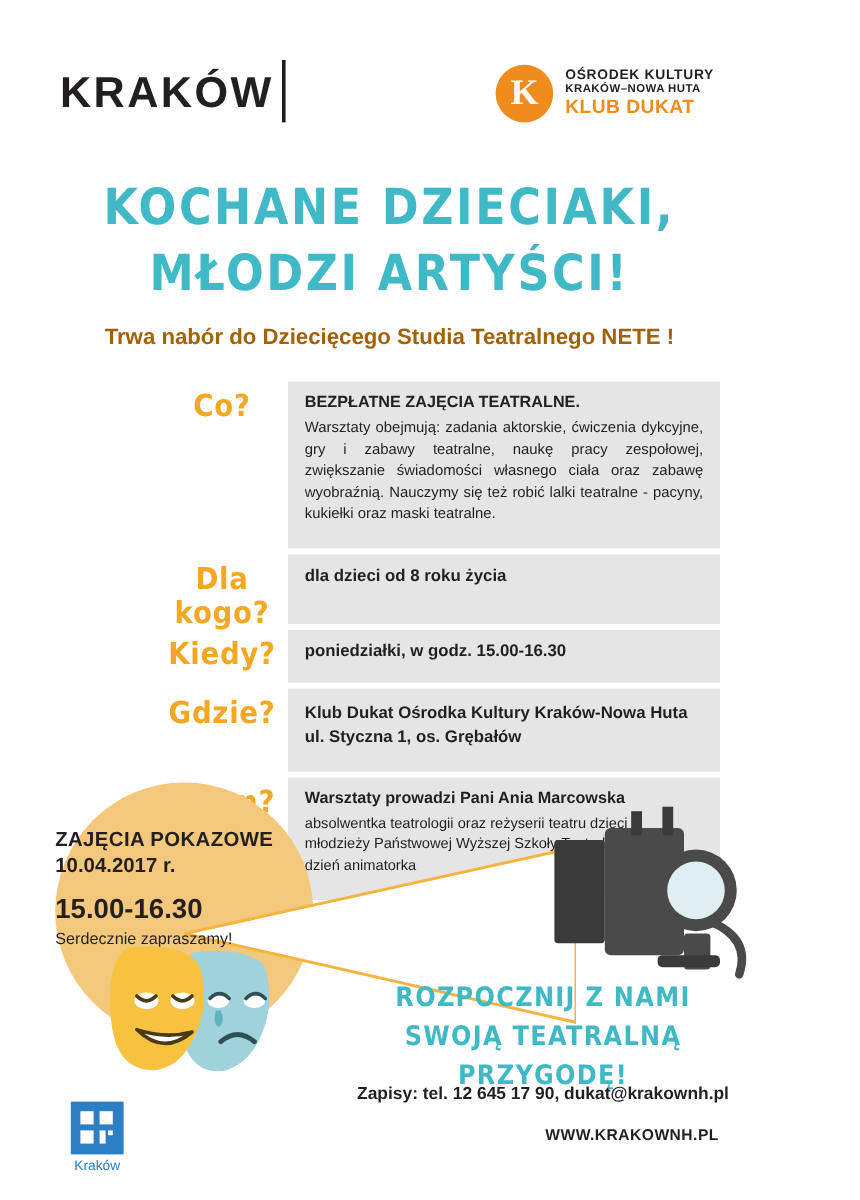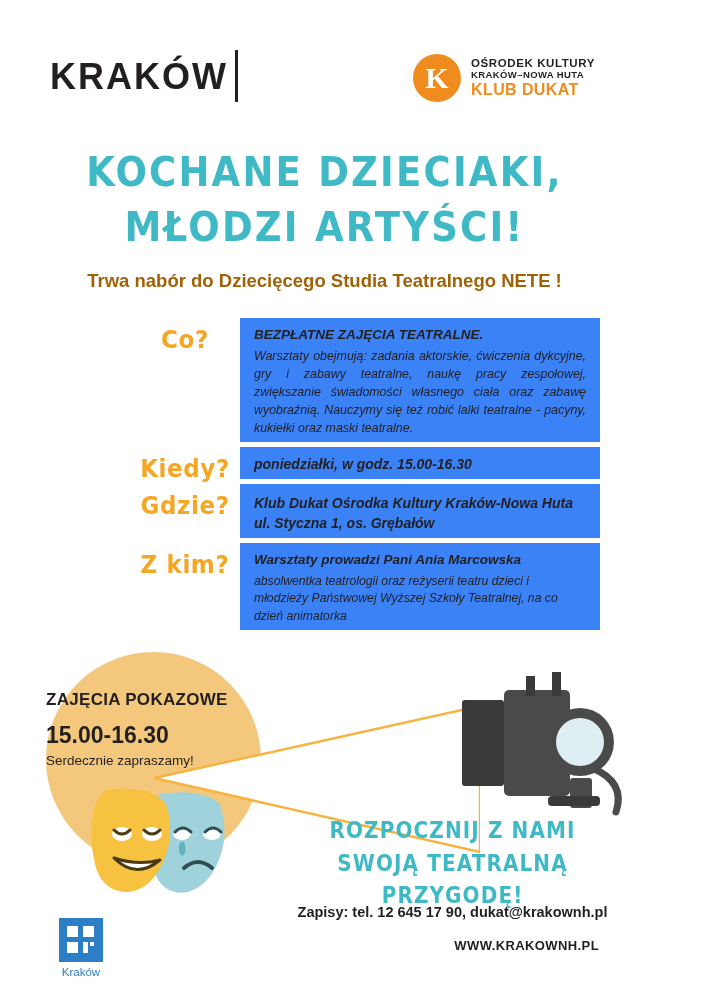--- a/index.html
+++ b/index.html
@@ -68,24 +68,23 @@
     font-weight:bold;
     font-size:23px;
     letter-spacing:.6px;
     text-align:center;
     padding-top:6px;
     transform:scaleY(1.1);
     transform-origin:top center;
   }
   .a{
     flex:1 1 auto;
-    background:#3b82f6;
-    padding:9px 14px 4px 14px;
+    background:#e5e5e5;
+    padding:9px 14px 19px 14px;
     box-sizing:border-box;
-    font-style:italic;
   }
   .a.tall{min-height:120px;}
   .a .b{font-size:13.5px;font-weight:bold;color:#231f20;margin-bottom:6px;}
   .a .p{font-size:12.4px;line-height:1.45;text-align:justify;color:#231f20;}
   .a .one{font-size:14px;font-weight:bold;color:#231f20;}
   .a .l2{font-size:14px;font-weight:bold;color:#231f20;line-height:1.45;}
   .a .small{font-size:12.2px;line-height:1.45;color:#231f20;margin-top:5px;}
 
   
   .circle{
@@ -163,20 +162,26 @@
   <div class="info">
 
     <div class="row">
       <div class="q">Co?</div>
       <div class="a tall">
         <div class="b">BEZPŁATNE ZAJĘCIA TEATRALNE.</div>
         <div class="p">Warsztaty obejmują: zadania aktorskie, ćwiczenia dykcyjne, gry i zabawy teatralne, naukę pracy zespołowej, zwiększanie świadomości własnego ciała oraz zabawę wyobraźnią. Nauczymy się też robić lalki teatralne - pacyny, kukiełki oraz maski teatralne.</div>
       </div>
     </div>
 
+    <div class="row">
+      <div class="q">Dla kogo?</div>
+      <div class="a">
+        <div class="one">dla dzieci od 8 roku życia</div>
+      </div>
+    </div>
 
     <div class="row">
       <div class="q">Kiedy?</div>
       <div class="a">
         <div class="one">poniedziałki, w godz. 15.00-16.30</div>
       </div>
     </div>
 
     <div class="row">
       <div class="q">Gdzie?</div>
@@ -197,20 +202,21 @@
   </div>
 
   <div class="circle"></div>
 
   <svg class="beam" viewBox="0 0 330 160">
     <polygon points="330,6 4,78 330,152" fill="#ffffff" stroke="#f7b33f" stroke-width="2.5"></polygon>
   </svg>
 
   <div class="show-text">
     <div class="t1">ZAJĘCIA POKAZOWE</div>
+    <div class="t2">10.04.2017 r.</div>
     <div class="t3">15.00-16.30</div>
     <div class="t4">Serdecznie zapraszamy!</div>
   </div>
 
   <svg class="masks" viewBox="0 0 190 110">
 
     <path d="M88 8 q42 -6 60 10 q10 30 -2 58 q-10 24 -30 30 q-22 4 -32 -16 q-10 -26 -6 -56 q2 -18 10 -26 z" fill="#9fd2da"></path>
     <ellipse cx="110" cy="48" rx="9" ry="6" fill="#ffffff"></ellipse>
     <ellipse cx="140" cy="48" rx="9" ry="6" fill="#ffffff"></ellipse>
     <path d="M103 46 q8 -8 16 0" stroke="#2f4f55" stroke-width="3" fill="none" stroke-linecap="round"></path>

